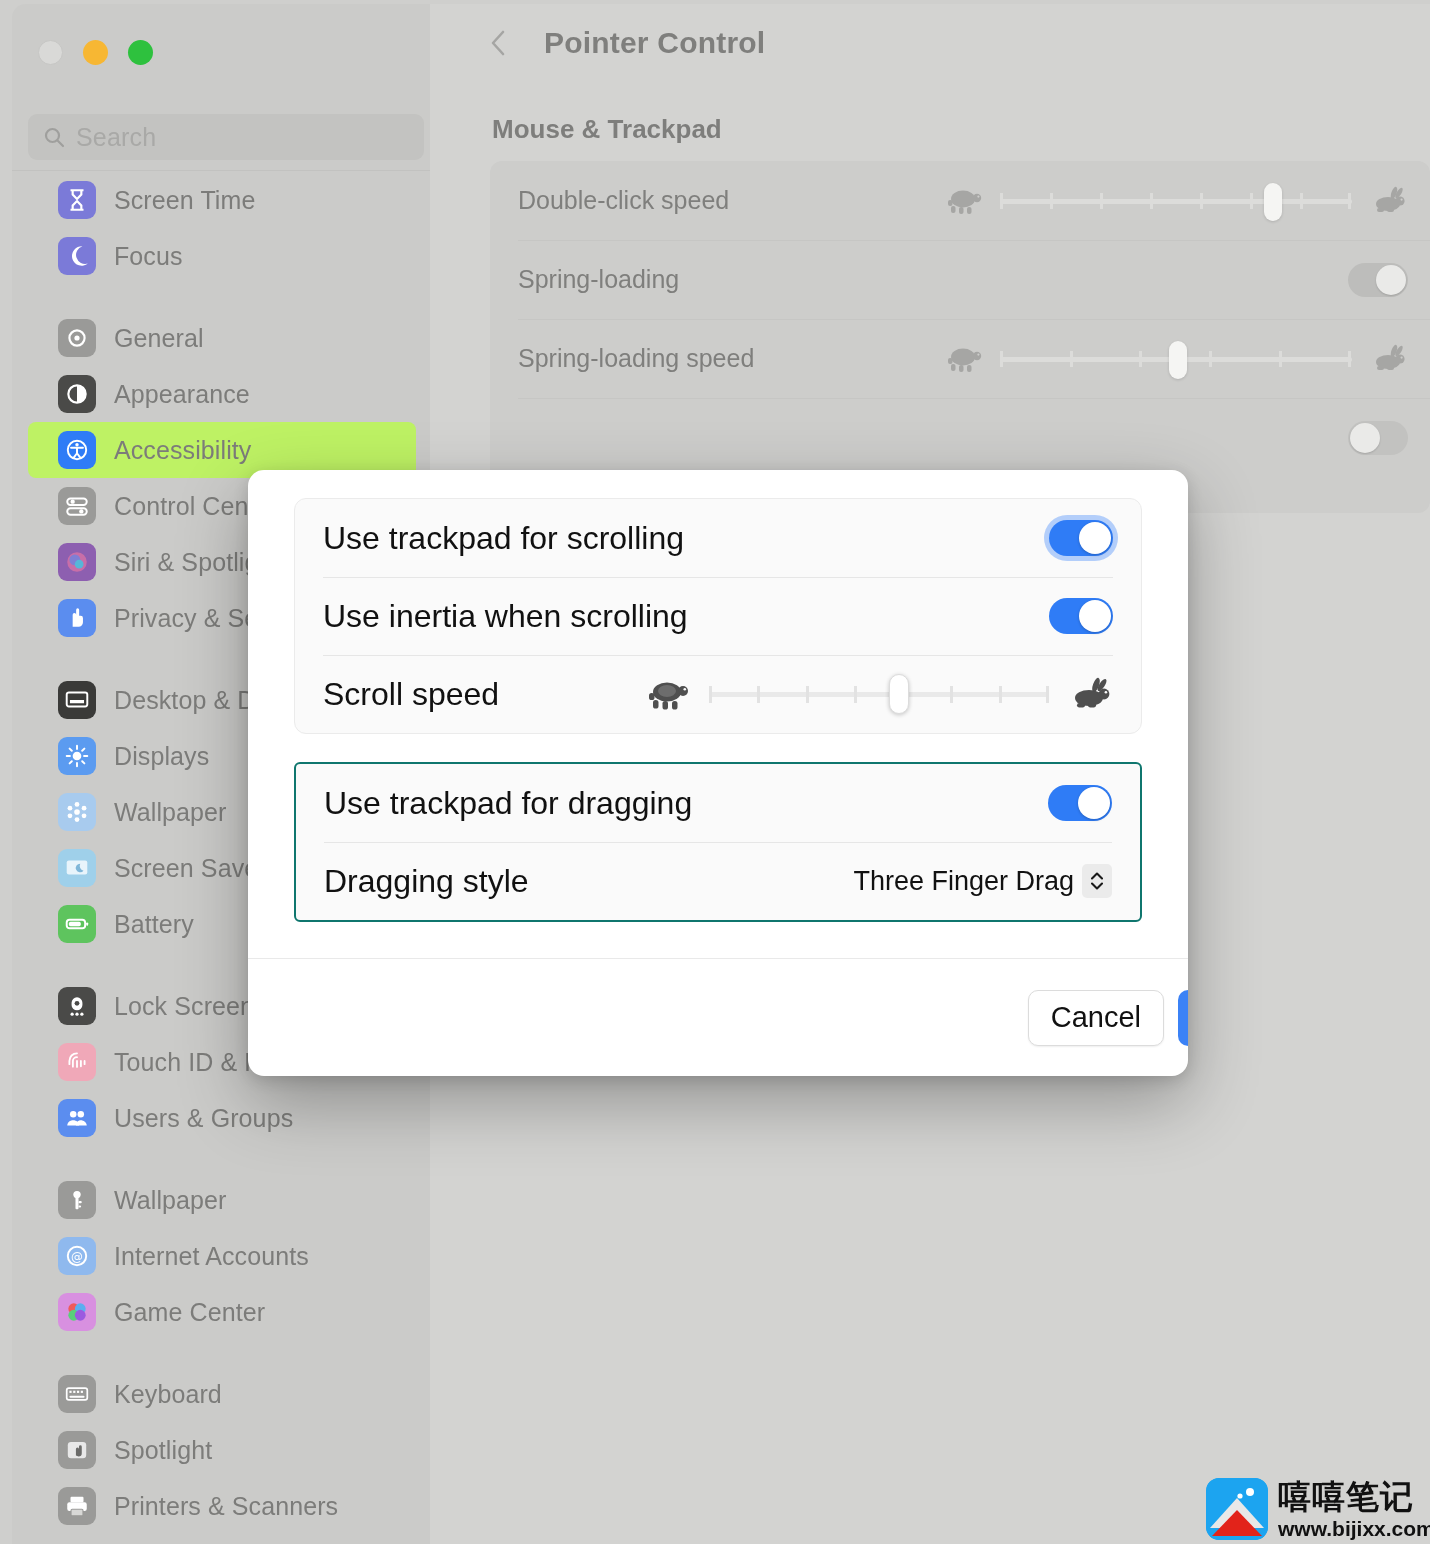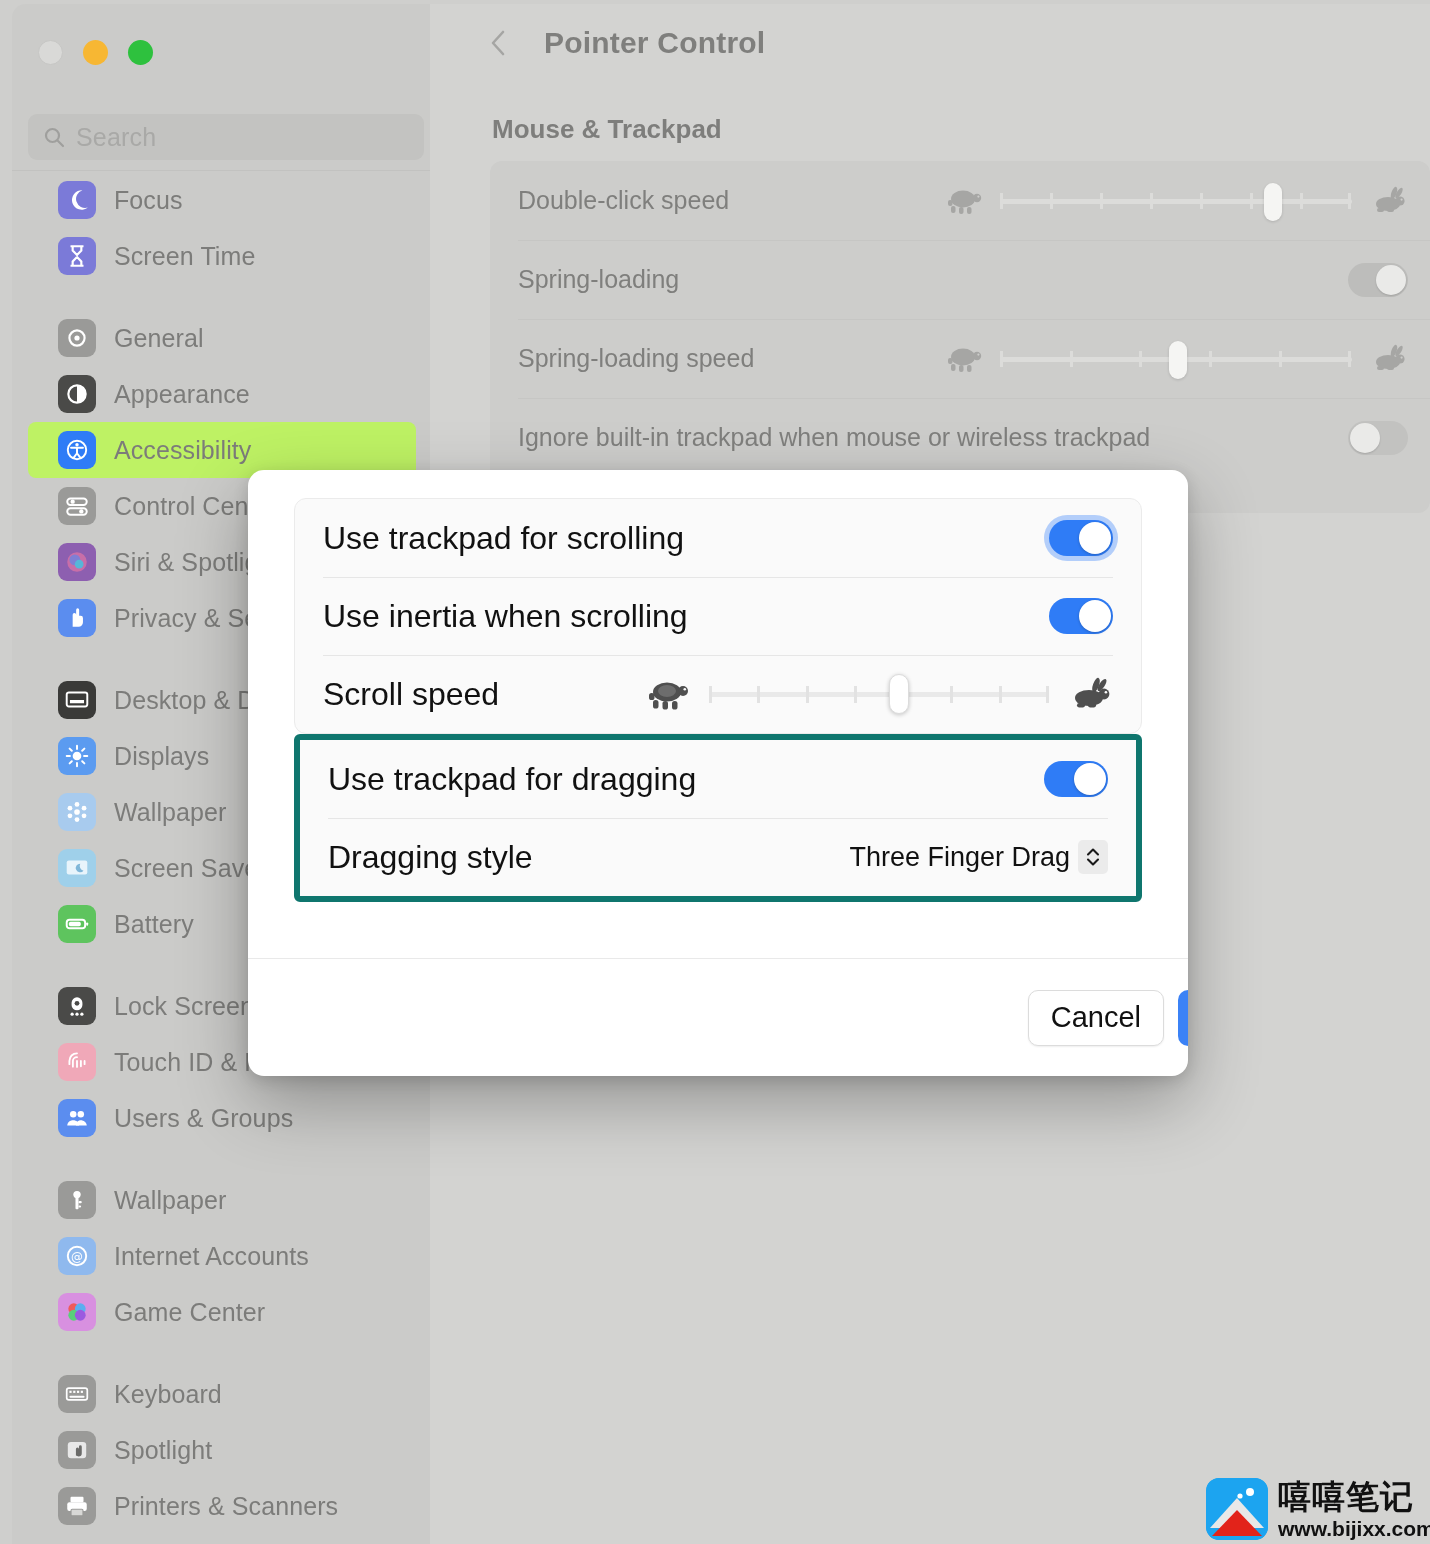--- a/index.html
+++ b/index.html
@@ -111,21 +111,22 @@
     width: 940px; height: 606px;
     background: #ffffff; border-radius: 16px;
     box-shadow: 0 26px 70px rgba(0,0,0,.30), 0 4px 16px rgba(0,0,0,.14);
     overflow: hidden;
   }
   .dlg-body { padding: 28px 46px 0 46px; }
   .group {
     background: #fafafa; border: 1px solid #ebebeb; border-radius: 12px; overflow: hidden;
   }
   .group.highlight {
-    border: 6px solid #0f766e; border-radius: 6px; background: #fafafa;
+    border: 2px solid #0f766e; border-radius: 6px; background: #fafafa;
+    margin-top: 28px;
   }
   .d-row {
     display: flex; align-items: center; height: 78px; padding: 0 28px; position: relative;
   }
   .d-row + .d-row::before {
     content: ''; position: absolute; left: 28px; right: 28px; top: 0; height: 1px; background: #e6e6e6;
   }
   .d-label { font-size: 32px; color: #111; white-space: nowrap; }
 
   .d-tgl { width: 64px; height: 36px; border-radius: 18px; position: relative; flex: none; background: #2f7cf6; }
@@ -193,32 +194,32 @@
         </svg>
         <span class="search-ph">Search</span>
       </div>
 
       <div class="sb-divider" style="top:166px"></div>
 
       <div class="sb-list" id="sb-list">
           <div class="sb-item">
             <div class="app-ico" style="background: rgb(123, 122, 216);">
               <svg viewBox="0 0 24 24">
+                <path d="M6 3h12M6 21h12M8 3v4l4 4 4-4V3M8 21v-4l4-4 4 4v4" stroke="#fff" stroke-width="2" fill="none"></path>
+              </svg>
+            </div>
+            <div class="sb-label">Screen Time</div>
+          </div>
+          <div class="sb-item">
+            <div class="app-ico" style="background: rgb(123, 122, 216);">
+              <svg viewBox="0 0 24 24">
                 <path d="M17 3a9 9 0 1 0 5 16 7.5 7.5 0 0 1-5-16z" fill="#fff"></path>
               </svg>
             </div>
             <div class="sb-label">Focus</div>
-          </div>
-          <div class="sb-item">
-            <div class="app-ico" style="background: rgb(123, 122, 216);">
-              <svg viewBox="0 0 24 24">
-                <path d="M6 3h12M6 21h12M8 3v4l4 4 4-4V3M8 21v-4l4-4 4 4v4" stroke="#fff" stroke-width="2" fill="none"></path>
-              </svg>
-            </div>
-            <div class="sb-label">Screen Time</div>
           </div>
           <div class="sb-gap"></div>
           <div class="sb-item">
             <div class="app-ico" style="background: rgb(154, 154, 152);">
               <svg viewBox="0 0 24 24">
                 <circle cx="12" cy="12" r="7" fill="none" stroke="#fff" stroke-width="2"></circle>
                 <circle cx="12" cy="12" r="2.4" fill="#fff"></circle>
               </svg>
             </div>
             <div class="sb-label">General</div>
@@ -532,21 +533,20 @@
                 <circle cx="33.6" cy="13.6" r="1.1" fill="#cfcfcd"></circle>
               <ellipse cx="26" cy="7" rx="2.6" ry="6.5" transform="rotate(20 26 7)"></ellipse>
               <ellipse cx="31" cy="7" rx="2.3" ry="6" transform="rotate(32 31 7)"></ellipse>
               <rect x="9" y="22" width="7" height="4" rx="2"></rect>
                 <rect x="19" y="22" width="7" height="4" rx="2"></rect>
             </svg>
           </div>
         </div>
 
         <div class="row">
-          <div class="row-label">Ignore built-in trackpad when mouse or wireless trackpad</div>
           <div class="spacer"></div>
           <div class="tgl off">
               <div class="knob"></div>
             </div>
         </div>
       </div>
 
     </div>
   </div>
 

